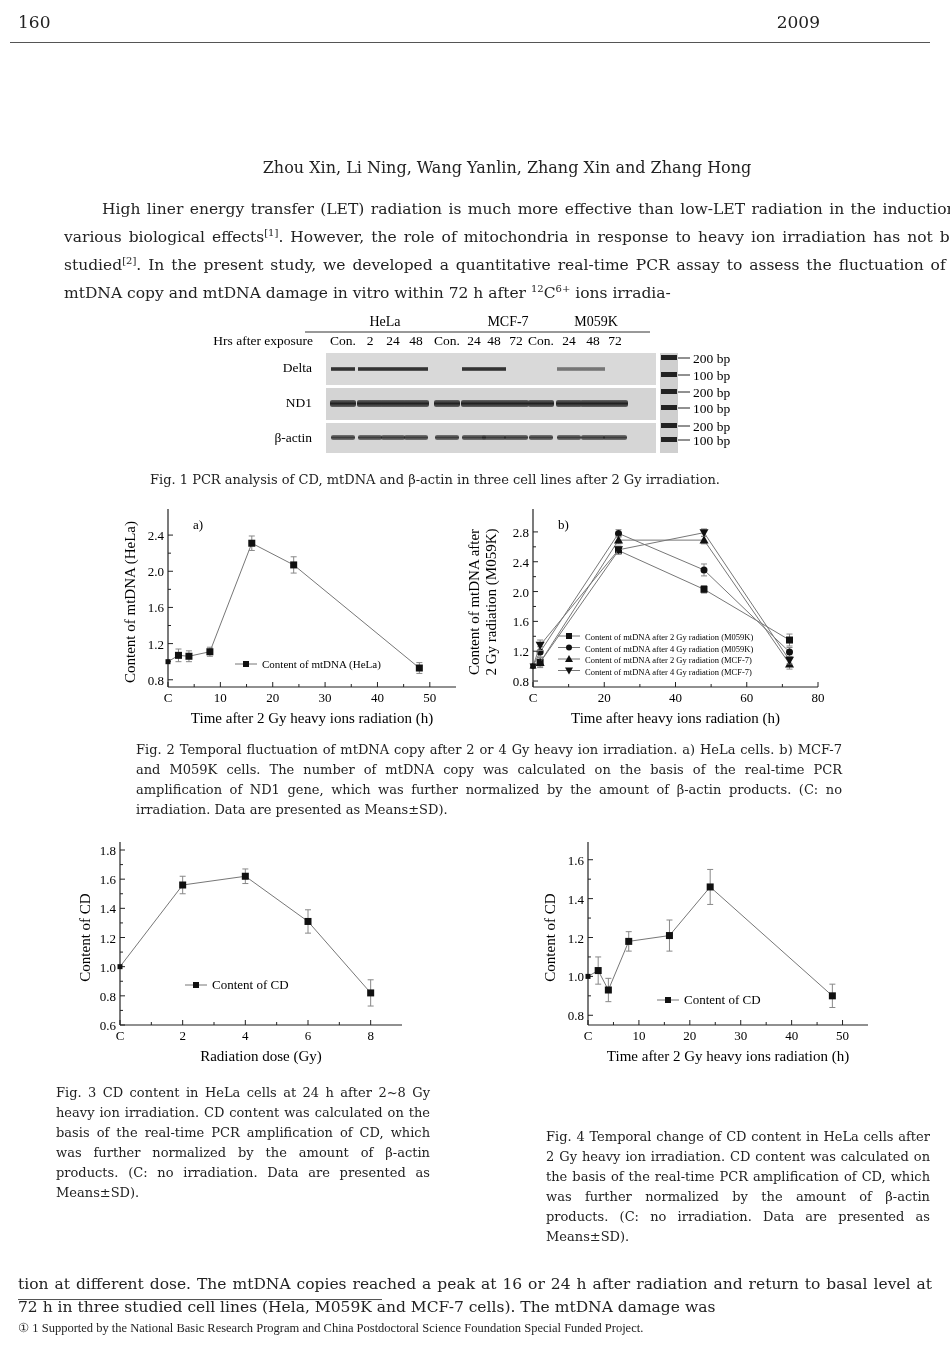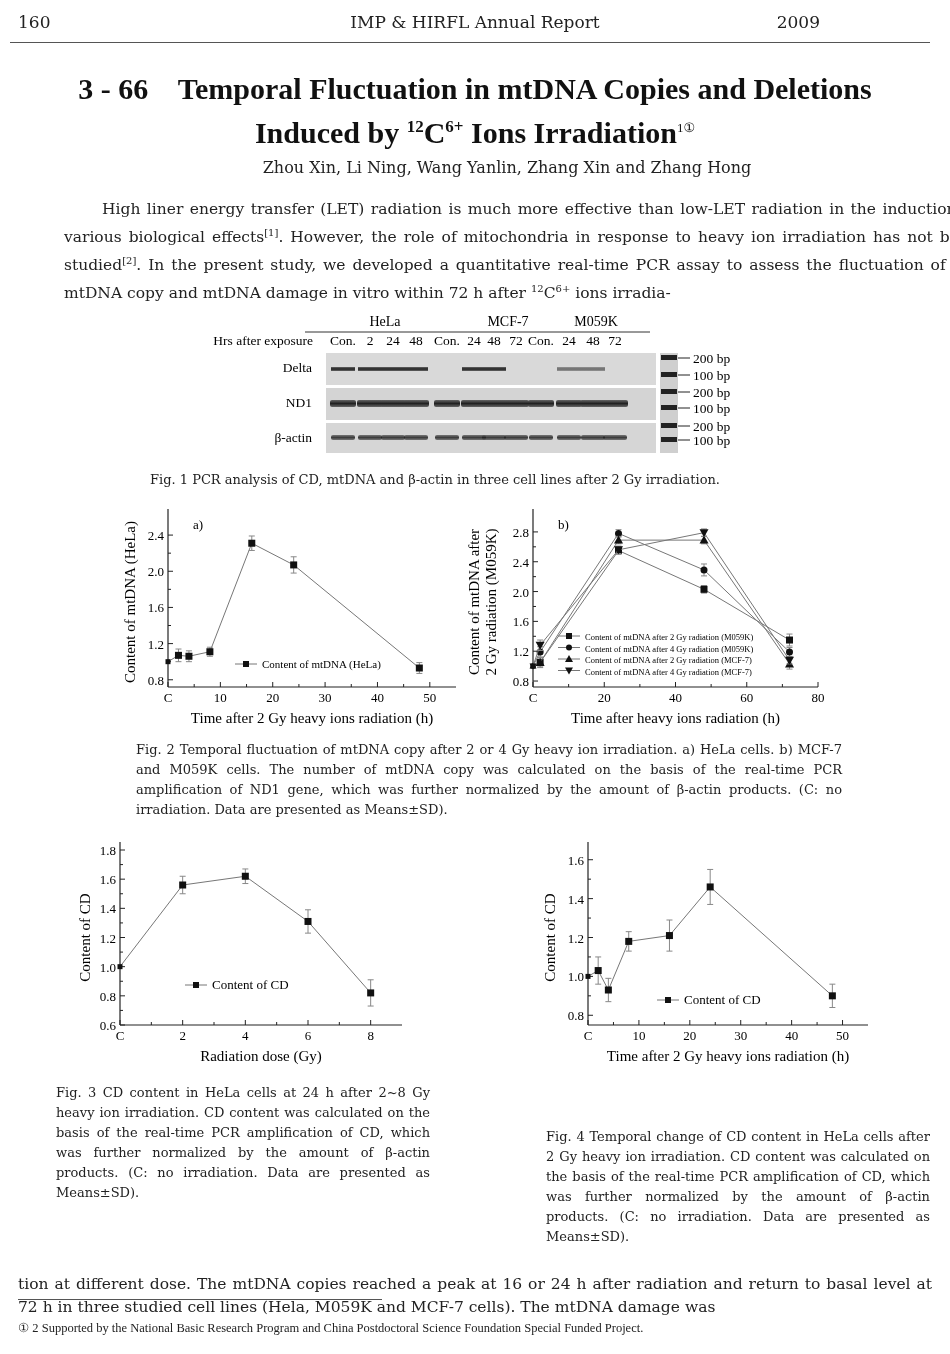--- a/index.html
+++ b/index.html
@@ -22,33 +22,25 @@
   .gel { top:312px; left:200px; width:590px; height:145px; }
   svg text { font-family:"Liberation Serif", serif; }
   .footrule { top:1299px; left:18px; width:364px; height:1px; background:#555; }
   .footnote { top:1320px; left:18px; font-size:12.5px; color:#222; font-family:"Liberation Serif", serif; }
 </style>
 </head>
 <body>
 
 <div class="abs running-head">
   <span class="pg">160</span>
-  <span class="jr">IMP &amp; HIRFL Annual Report</span>
   <span class="yr">2009</span>
 </div>
 <div class="abs rule-top"></div>
 
 <div class="abs title">
-  <div>
-    <span>3 - 66</span>&nbsp;&nbsp;&nbsp;
-    <span>Temporal Fluctuation in mtDNA Copies and Deletions</span>
-  </div>
-  <div>
-    <span>Induced by </span><sup>12</sup><span>C</span><sup>6+</sup><span> Ions Irradiation</span><sup style="font-weight:normal;font-size:13px;">1①</sup>
-  </div>
 </div>
 <div class="abs authors">Zhou Xin, Li Ning, Wang Yanlin, Zhang Xin and Zhang Hong</div>
 
 <div class="abs para indent" style="top:198px;margin-left:46px;">
   <span>High liner energy transfer (LET) radiation is much more effective than low-LET radiation in the induction of various biological effects</span><sup>[1]</sup><span>. However, the role of mitochondria in response to heavy ion irradiation has not been studied</span><sup>[2]</sup><span>. In the present study, we developed a quantitative real-time PCR assay to assess the fluctuation of the mtDNA copy and mtDNA damage in vitro within 72 h after </span><sup>12</sup><span>C</span><sup>6+</sup><span> ions irradia-</span>
 </div>
 
 <div class="abs gel">
   <svg width="590" height="145" viewBox="0 0 590 145">
     <defs>
@@ -471,13 +463,13 @@
       <rect x="130" y="159" width="6" height="6" fill="#111"></rect>
       <text x="149" y="166" font-size="13">Content of CD</text>
     </svg>
 </div>
 <div class="abs fig-caption" style="top:1083px;left:56px;width:374px;text-align:justify;">Fig. 3  CD content in HeLa cells at 24 h after 2~8 Gy heavy ion irradiation. CD content was calculated on the basis of the real-time PCR amplification of CD, which was further normalized by the amount of β-actin products. (C: no irradiation. Data are presented as Means±SD).</div>
 <div class="abs fig-caption" style="top:1127px;left:514px;width:384px;text-align:justify;margin-left:32px;">Fig. 4  Temporal change of CD content in HeLa cells after 2 Gy heavy ion irradiation. CD content was calculated on the basis of the real-time PCR amplification of CD, which was further normalized by the amount of β-actin products. (C: no irradiation. Data are presented as Means±SD).</div>
 
 <div class="abs para" style="top:1273px;">tion at different dose. The mtDNA copies reached a peak at 16 or 24 h after radiation and return to basal level at 72 h in three studied cell lines (Hela, M059K and MCF-7 cells). The mtDNA damage was</div>
 
 <div class="abs footrule"></div>
-<div class="abs footnote">①  2  Supported by the National Basic Research Program and China Postdoctoral Science Foundation Special Funded Project.</div>
+<div class="abs footnote">①  1  Supported by the National Basic Research Program and China Postdoctoral Science Foundation Special Funded Project.</div>
 
 </body></html>

